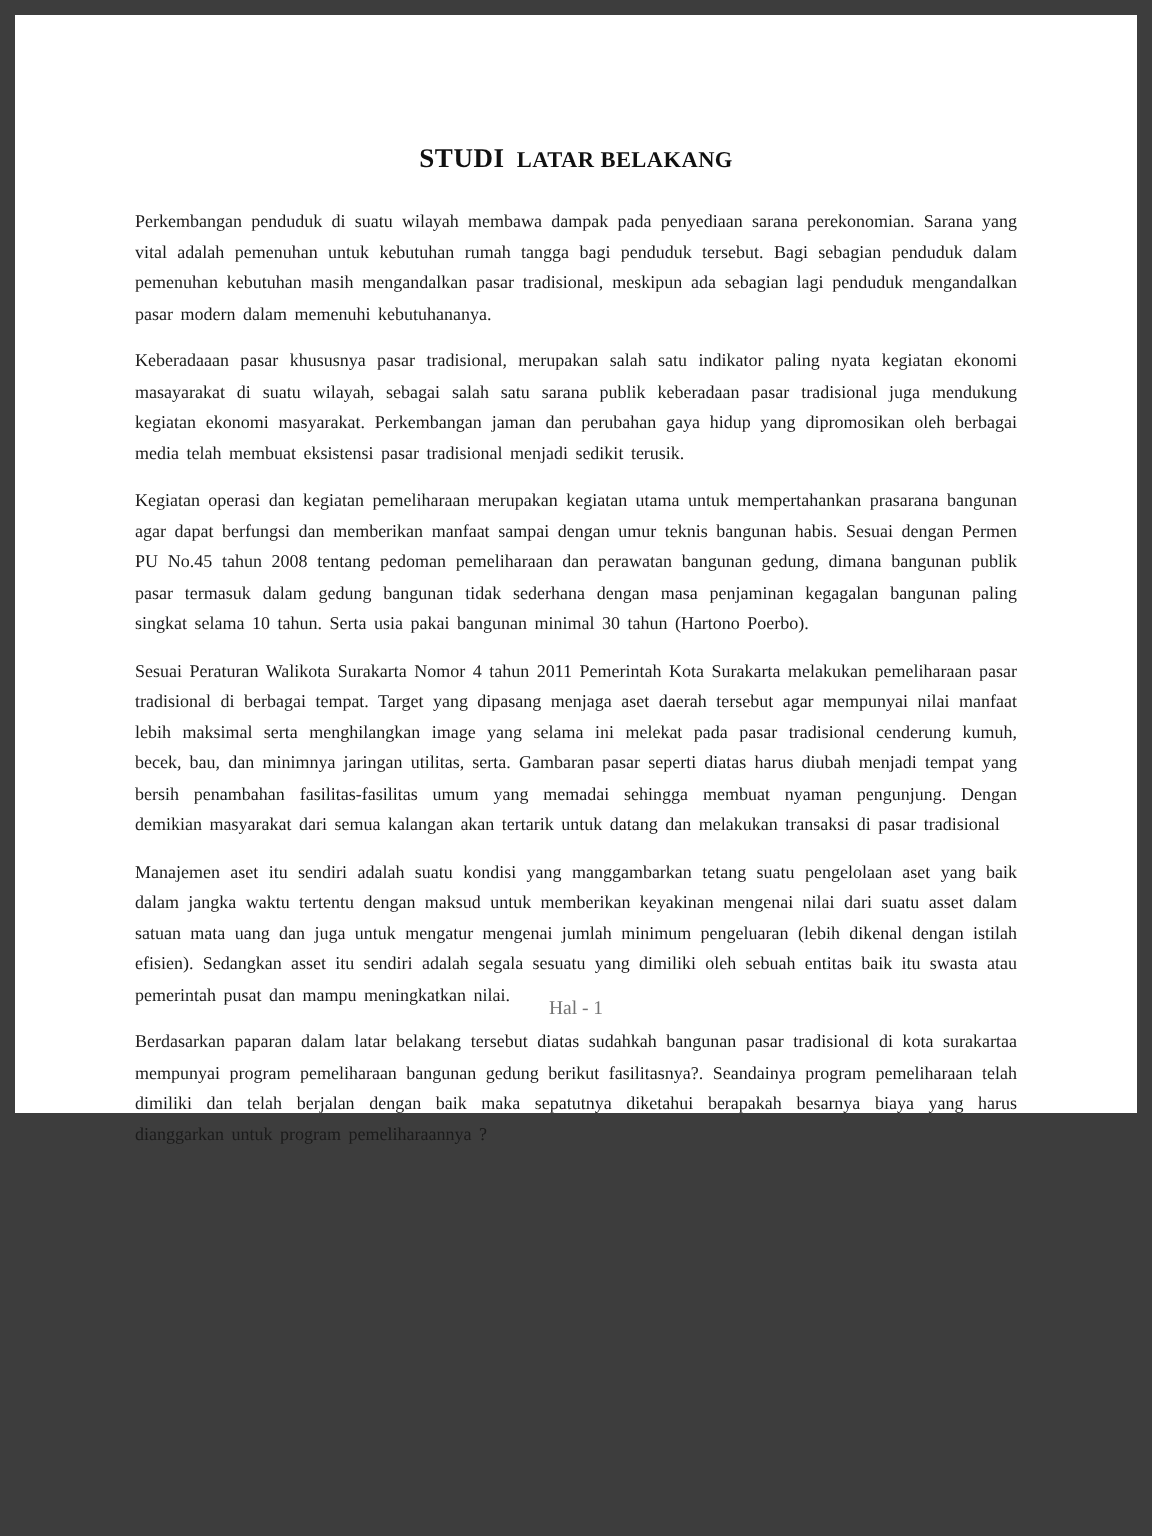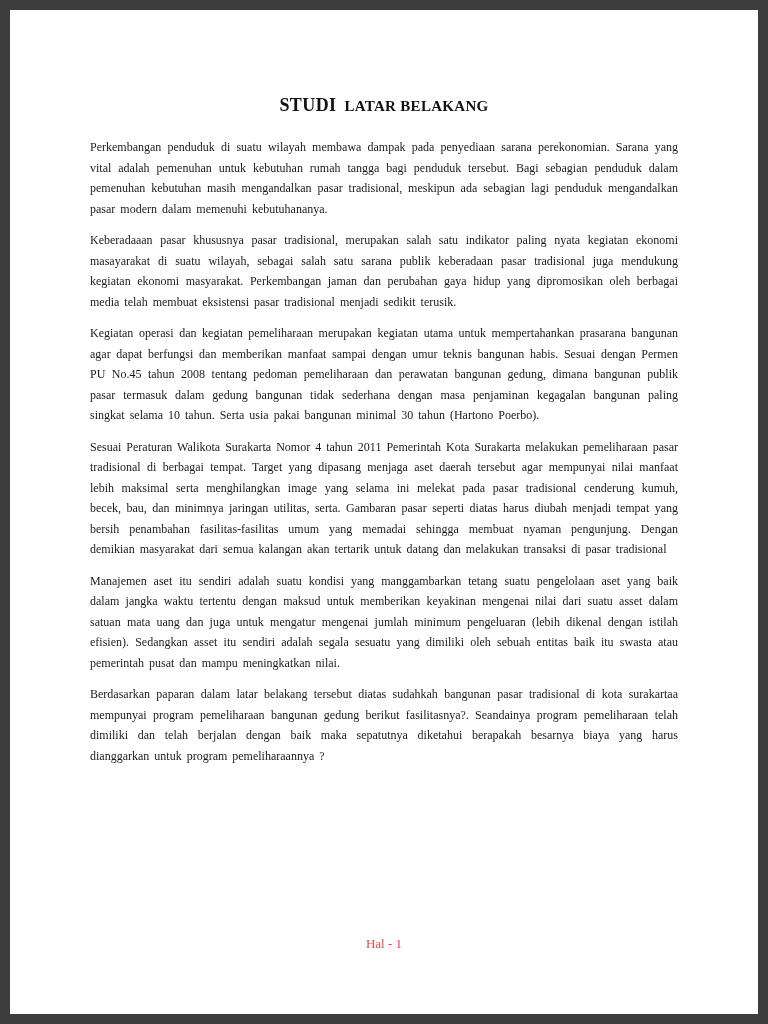--- a/index.html
+++ b/index.html
@@ -12,21 +12,21 @@
     background: #3d3d3d;
     position: relative;
     overflow: hidden;
     font-family: "Liberation Serif", serif;
   }
   .page {
     position: absolute;
     left: 10px;
     top: 10px;
     width: 748px;
-    height: 1004px;
+    height: 732px;
     background: #ffffff;
     box-sizing: border-box;
     padding: 72px 80px 0 80px;
     color: #1a1a1a;
   }
   .doc-title {
     text-align: center;
     margin: 0 0 18px 0;
     font-weight: bold;
     color: #111;
@@ -46,21 +46,21 @@
     line-height: 20.5px;
     word-spacing: 2px;
   }
   .page-footer {
     position: absolute;
     left: 0;
     right: 0;
     bottom: 62px;
     text-align: center;
     font-size: 13px;
-    color: #ef4444;
+    color: #737373;
   }
 </style>
 </head>
 <body>
 
 <div class="page">
 
   <h1 class="doc-title">
     <span class="title-main">STUDI</span>
     <span class="title-sub">LATAR BELAKANG</span>

